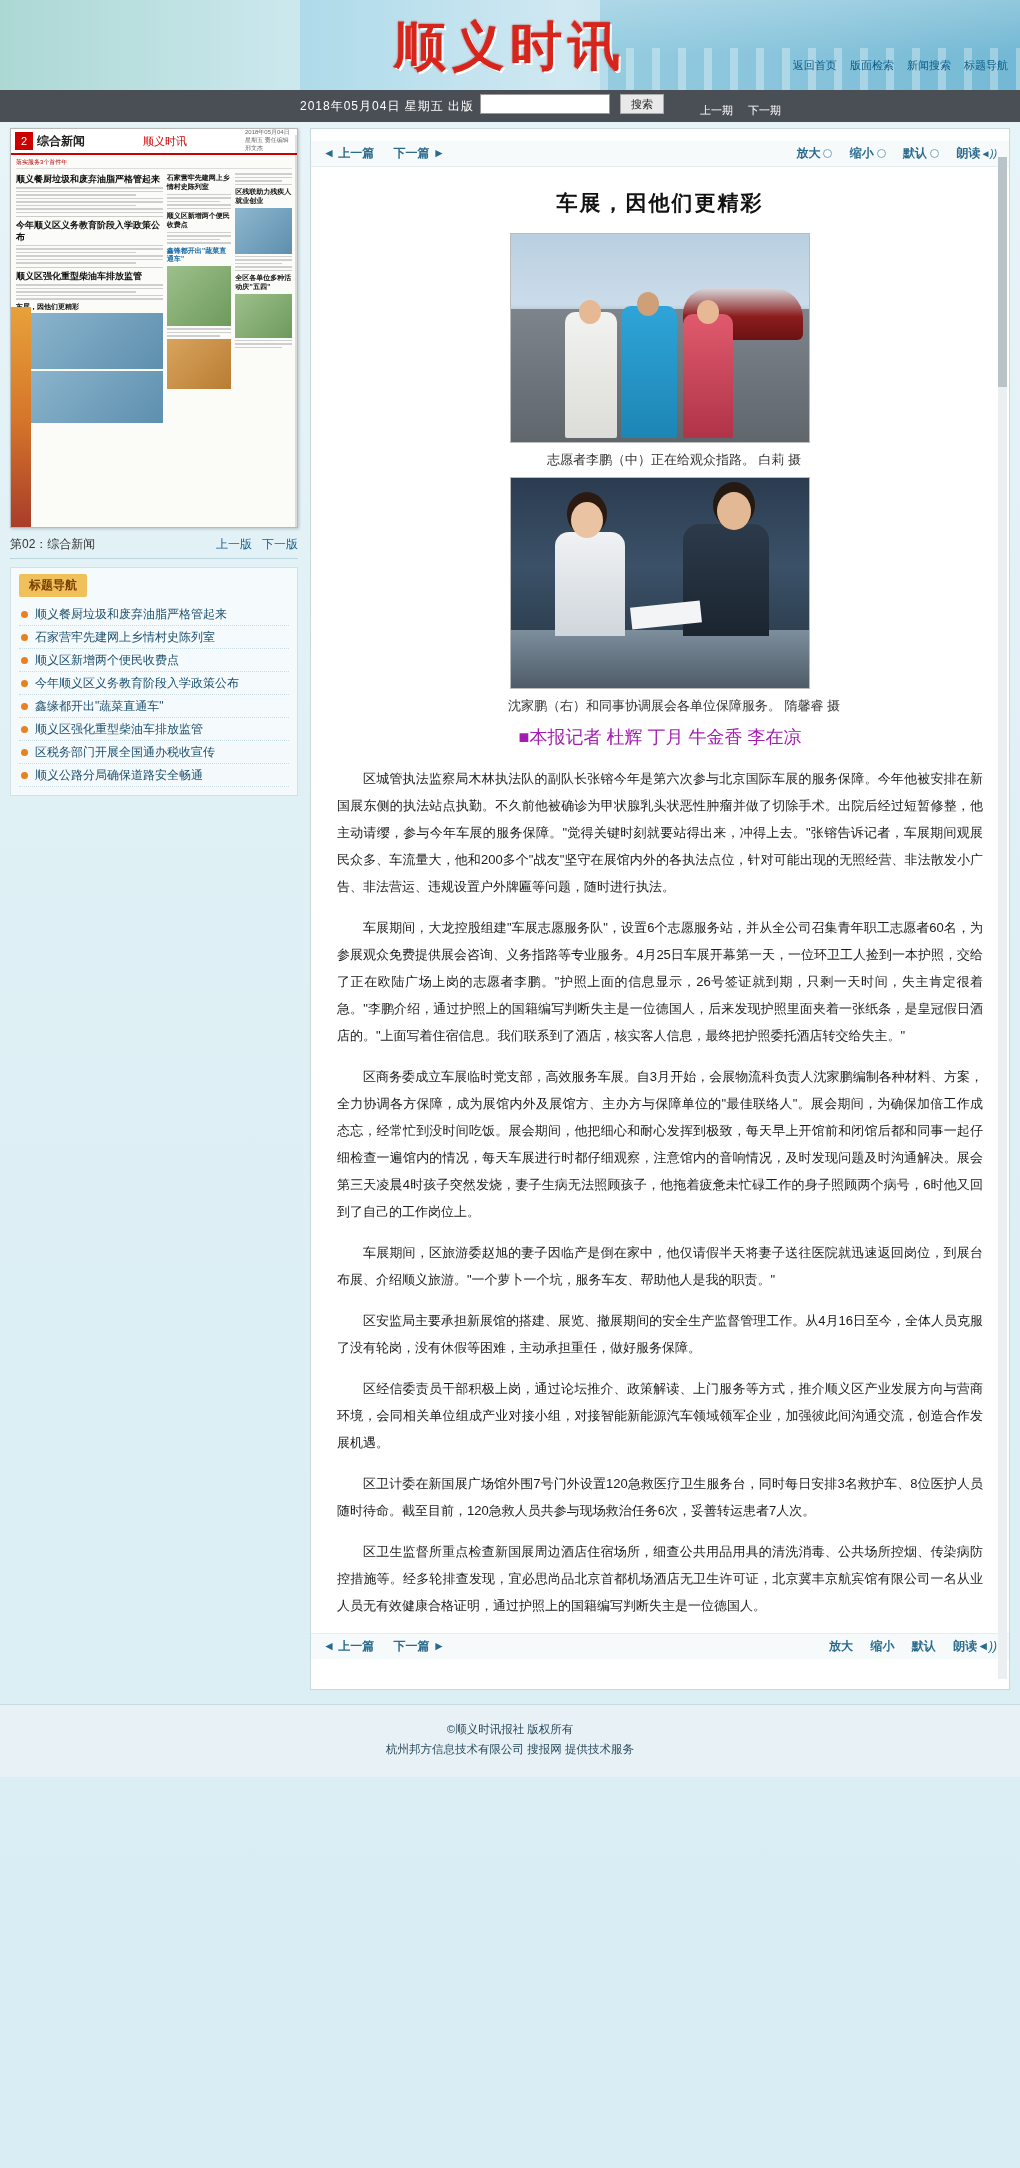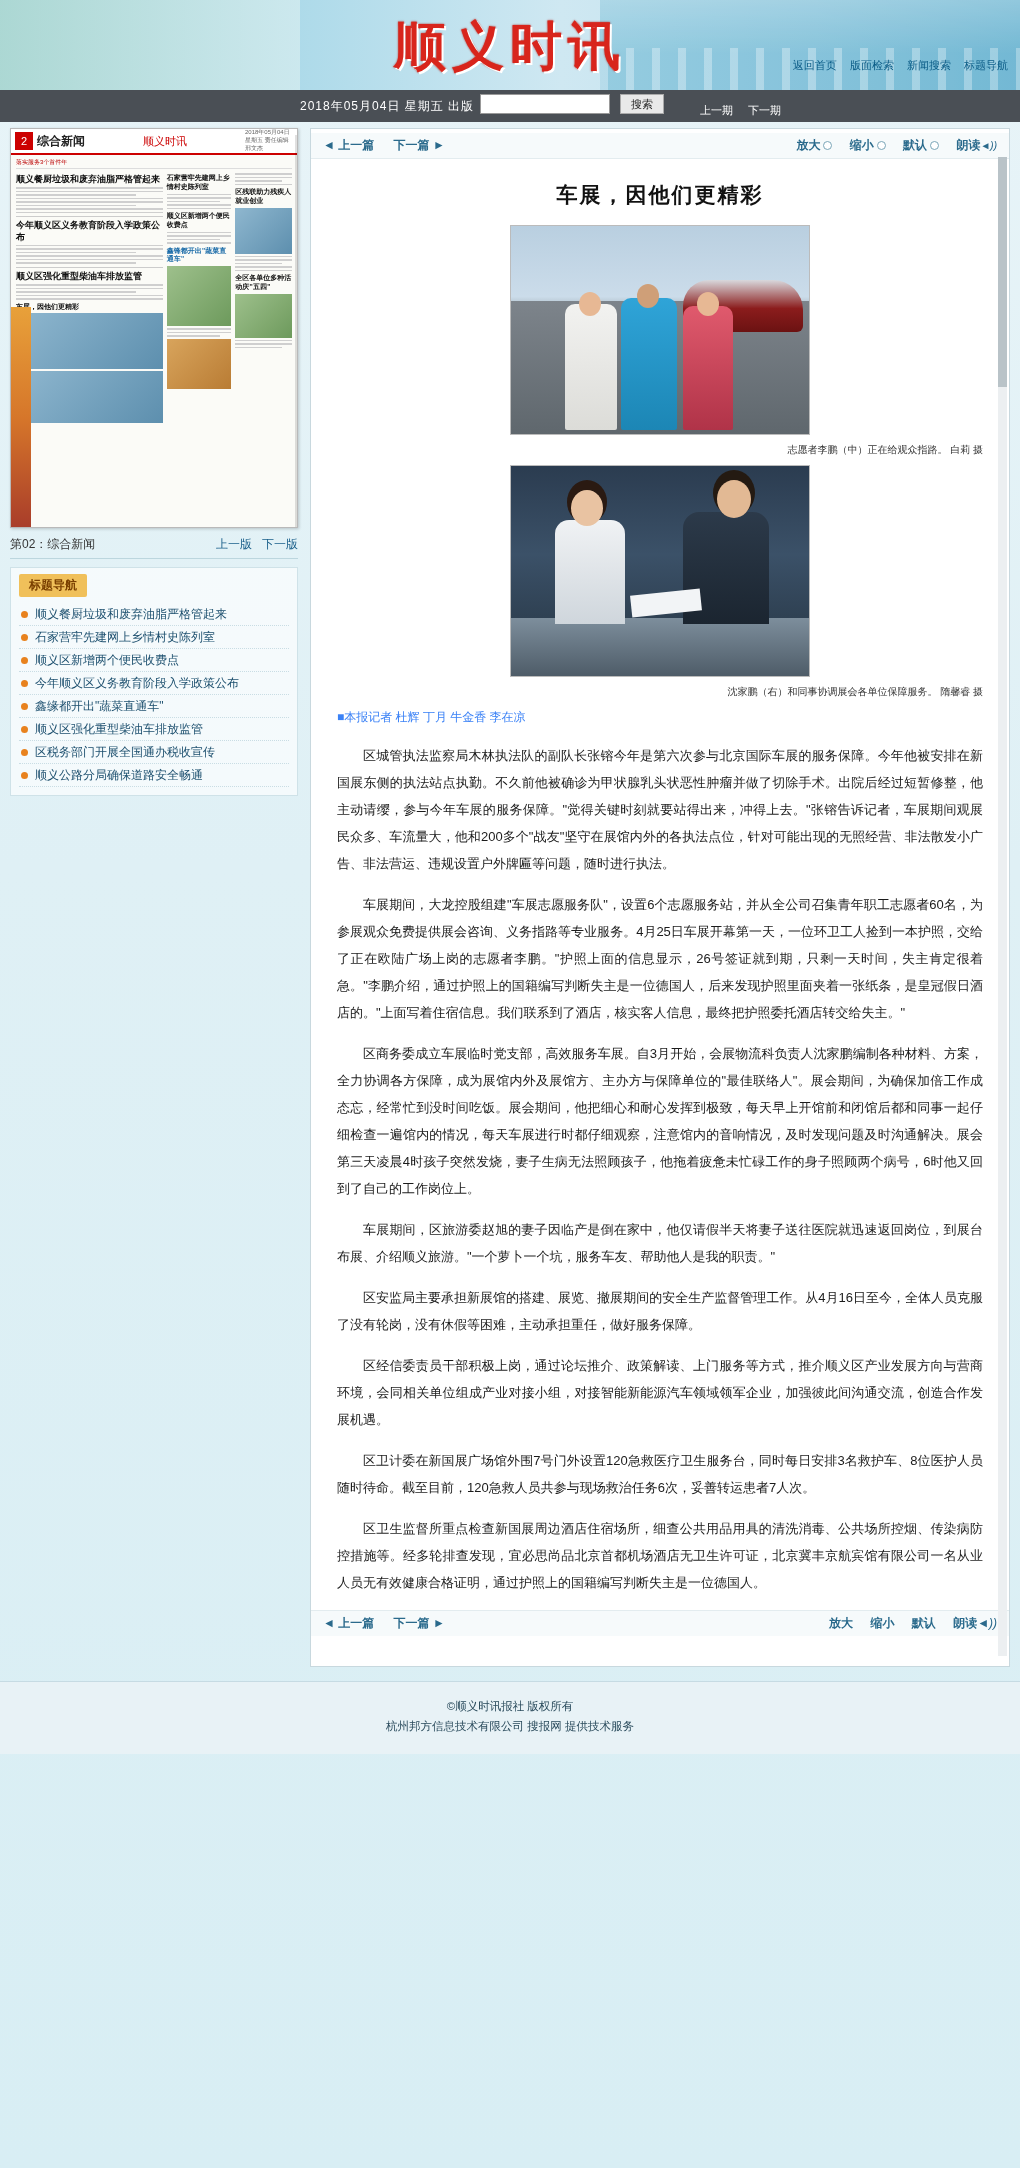--- a/index.html
+++ b/index.html
@@ -203,21 +203,21 @@
     width: 7px; height: 7px; border-radius: 50%;
     background: #e8821e;
   }
 
   
   .article {
     background: #fff;
     border: 1px solid #c8d8de;
     min-height: 1370px;
     position: relative;
-    padding: 4px 26px 30px 26px;
+    padding: 12px 26px 30px 26px;
   }
   .toolbar {
     height: 26px;
     display: flex; align-items: center;
     font-size: 12px; color: #2a6a8c;
     border-bottom: 1px solid #e3ecef;
     margin: 0 -26px 0 -26px;
     padding: 0 12px;
     background: #f6fafb;
   }
@@ -242,21 +242,21 @@
   }
 
   .figure { text-align: center; margin: 0 0 8px 0; }
   .photo {
     width: 300px; height: 210px; display: inline-block;
     border: 1px solid #bbb;
     position: relative; overflow: hidden;
   }
   .photo.wide { width: 300px; height: 212px; }
   .cap {
-    font-size: 10px; color: #333; text-align: right;
+    font-size: 13px; color: #333; text-align: center;
     margin: 4px 0 0 28px;
   }
   
   .ph1 {
     background:
       linear-gradient(180deg,#b9cfe0 0%, #cbdcea 34%, #9aa7ae 42%, #8d949a 100%);
   }
   .ph1:before {
     content:"";
     position:absolute; left:0; right:0; top:36%; bottom:0;
@@ -300,22 +300,23 @@
   }
   .ph2 .hw, .ph2 .hm { position:absolute; border-radius:50%; }
   .ph2 .hw { bottom:150px; left:60px; width:32px; height:36px; background:#e9c3a2; box-shadow:0 -6px 0 4px #2a1a12; }
   .ph2 .hm { bottom:158px; right:58px; width:34px; height:38px; background:#e2b994; box-shadow:0 -6px 0 4px #241a12; }
   .ph2 .paper {
     position:absolute; bottom:62px; left:120px; width:70px; height:22px;
     background:#f2f4f6; transform: rotate(-6deg);
   }
 
   .byline {
-    font-size: 12px;
-    color: #3b82f6;
+    text-align: center;
+    font-size: 18px;
+    color: #a21caf;
     margin: 10px 0 16px 0;
   }
   .art-body p {
     font-size: 13px;
     line-height: 27px;
     color: #1b1b1b;
     margin: 0 0 14px 0;
     text-indent: 2em;
     text-align: justify;
   }

